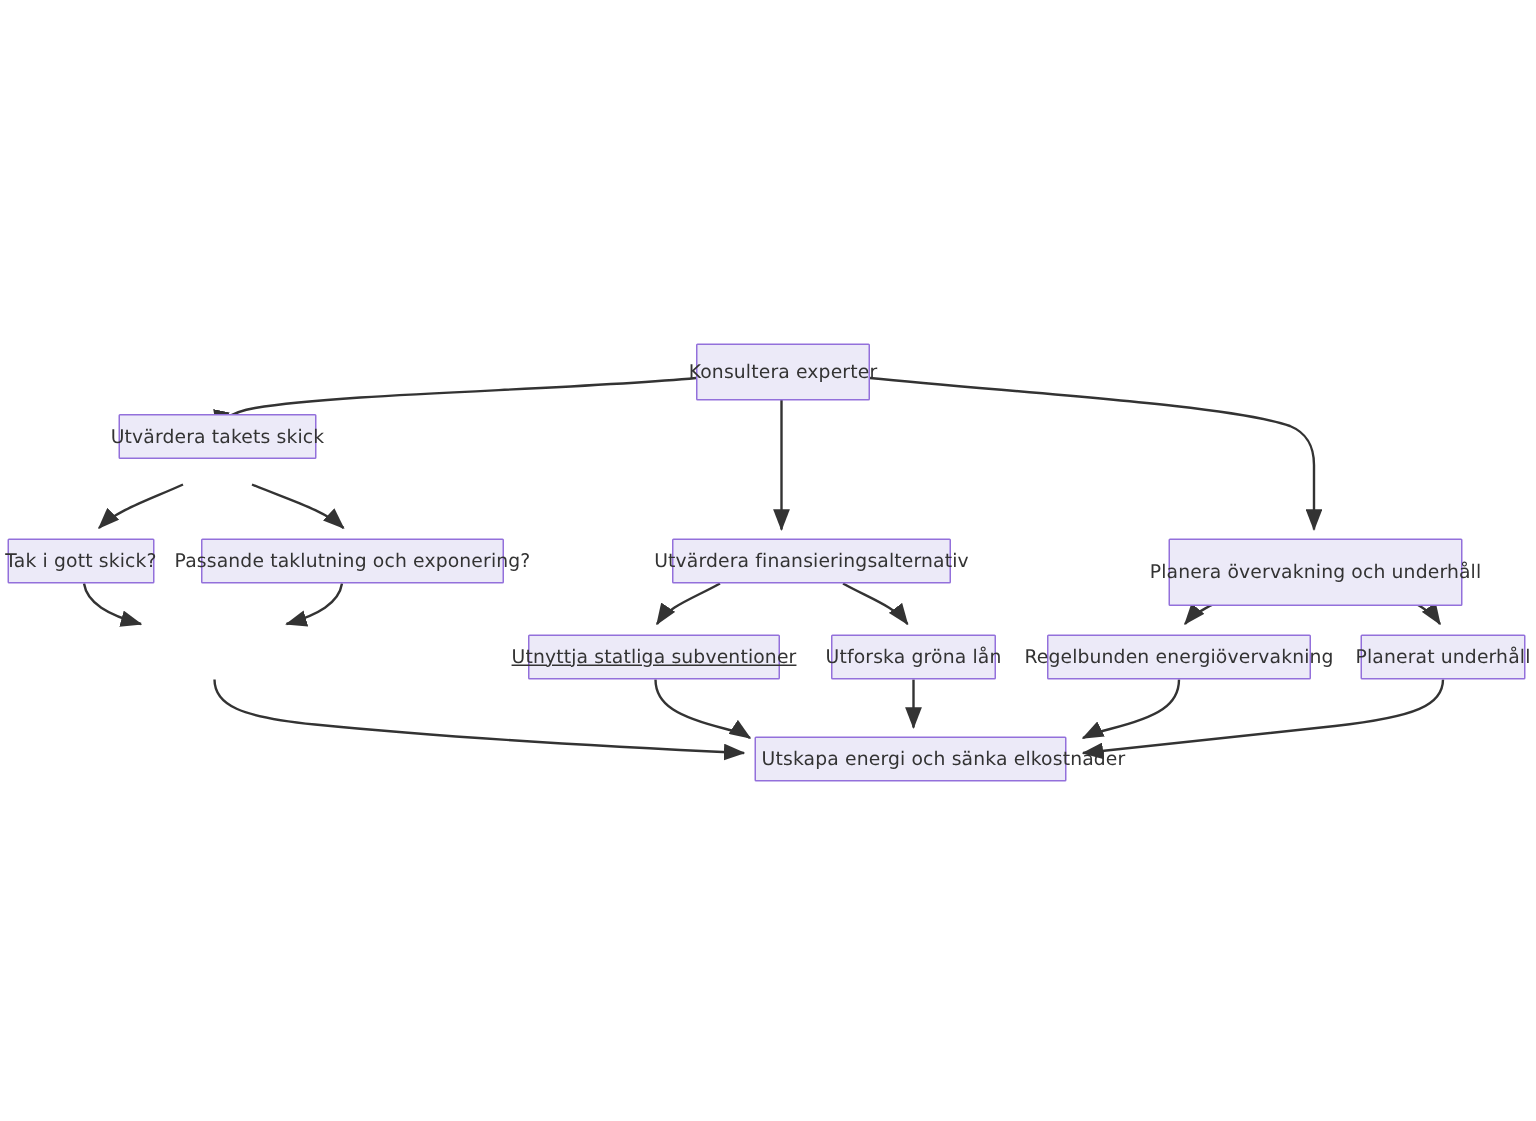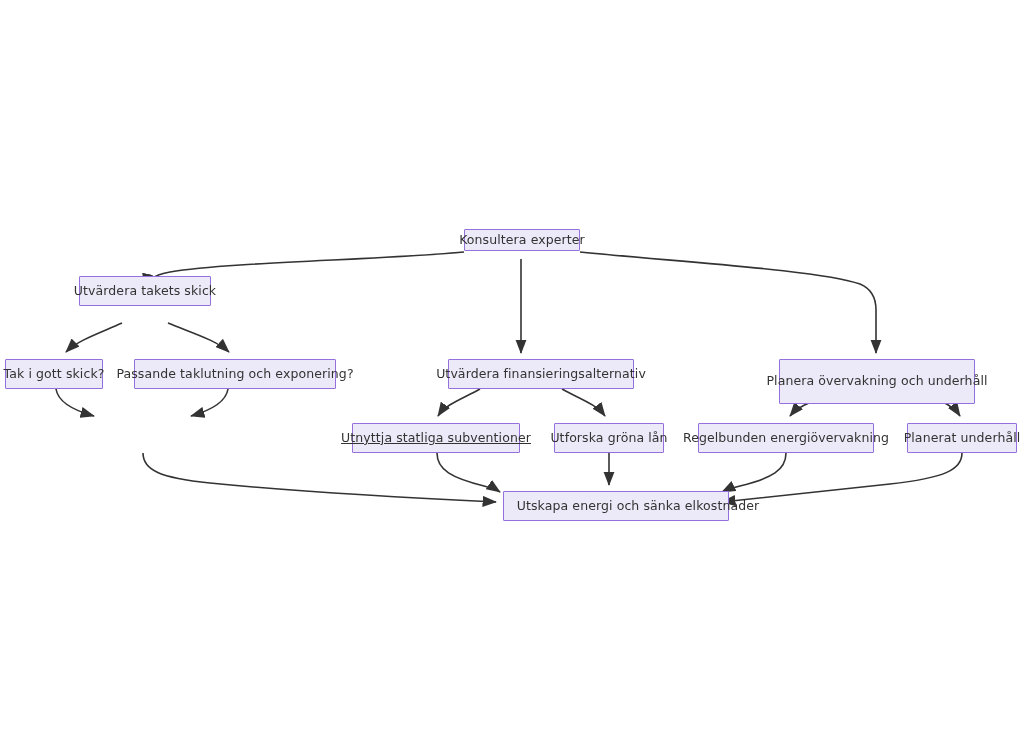--- a/index.html
+++ b/index.html
@@ -89,21 +89,21 @@
 
     <path class="edge-path" marker-end="url(#arrowhead)" d="M 786,453 C 786,470 772,478 740,486 C 732,488 726,490 722,492"></path>
 
     <path class="edge-path" marker-end="url(#arrowhead)" d="M 840,389 C 820,399 800,404 790,416"></path>
 
     <path class="edge-path" marker-end="url(#arrowhead)" d="M 917,389 C 936,399 952,404 960,416"></path>
 
     <path class="edge-path" marker-end="url(#arrowhead)" d="M 962,453 C 962,470 944,478 890,484 C 820,492 760,498 722,502"></path>
   </svg>
 
-  <div class="node-box" style="left:464px; top:229px; width:116px; height:22px;">
+  <div class="node-box" style="left:464px; top:229px; width:116px; height:38px;">
     <span class="node-label">Konsultera experter</span>
   </div>
 
   <div class="node-box" style="left:79px; top:276px; width:132px; height:30px;">
     <span class="node-label">Utvärdera takets skick</span>
   </div>
 
   <div class="node-box" style="left:5px; top:359px; width:98px; height:30px;">
     <span class="node-label">Tak i gott skick?</span>
   </div>
@@ -130,17 +130,17 @@
   </div>
 
   <div class="node-box" style="left:698px; top:423px; width:176px; height:30px;">
     <span class="node-label">Regelbunden energiövervakning</span>
   </div>
 
   <div class="node-box" style="left:907px; top:423px; width:110px; height:30px;">
     <span class="node-label">Planerat underhåll</span>
   </div>
 
-  <div class="node-box" style="left:503px; top:491px; width:226px; height:30px;padding-left:44px;">
+  <div class="node-box" style="left:503px; top:491px; width:208px; height:30px;padding-left:44px;">
     <span class="node-label">Utskapa energi och sänka elkostnader</span>
   </div>
 
 </div>
 
 </body></html>

